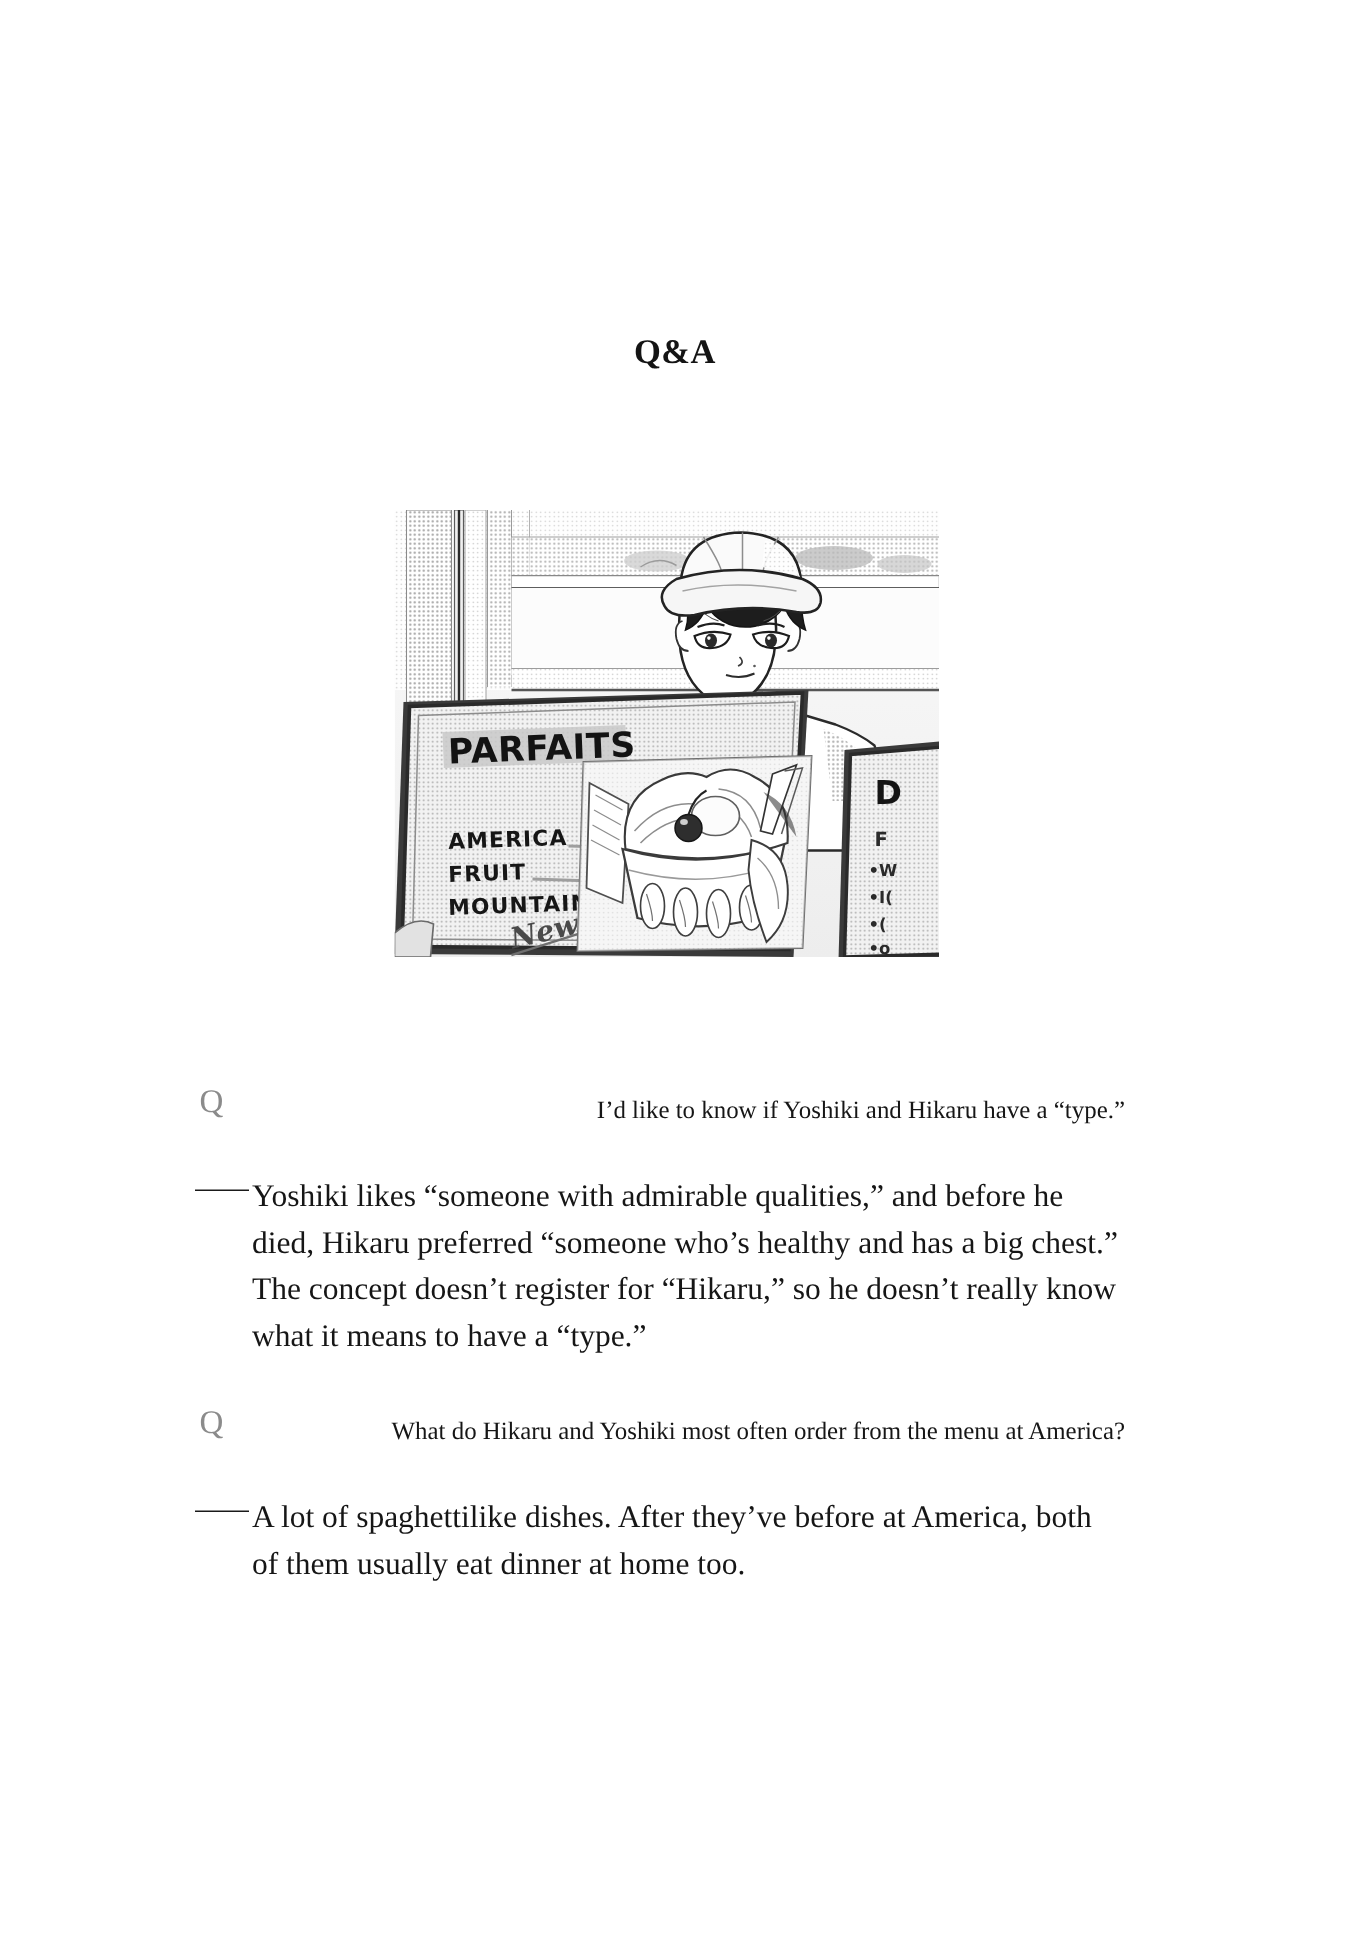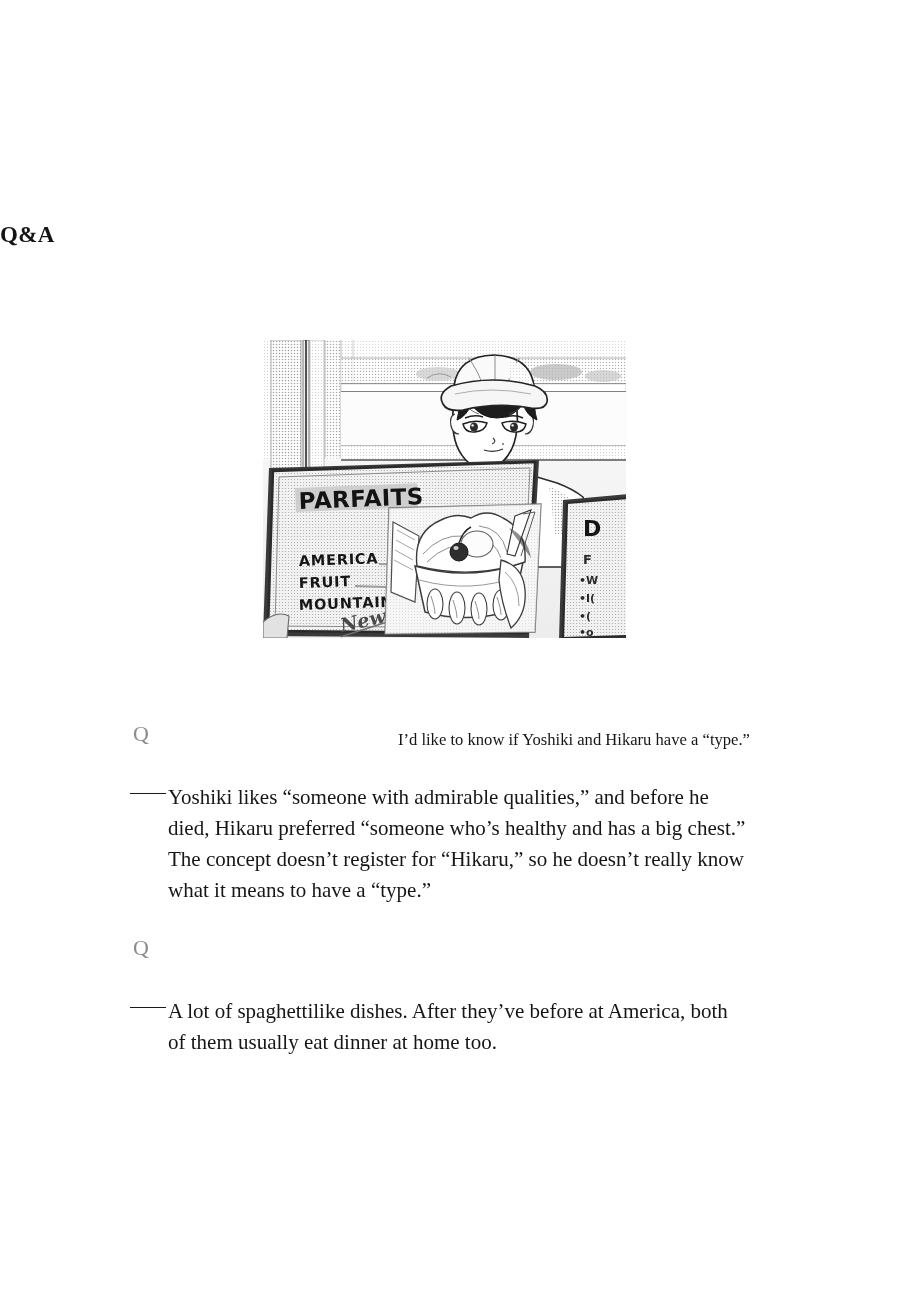--- a/index.html
+++ b/index.html
@@ -20,20 +20,21 @@
     position: absolute;
     inset: 0;
   }
 
   
   .page-title {
     position: absolute;
     top: 222px;
     left: 0;
     width: 900px;
+    text-align: center;
     font-size: 23px;
     font-weight: bold;
     letter-spacing: 0.3px;
     color: #141414;
   }
 
   
   .illustration {
     position: absolute;
     left: 263px;
@@ -297,20 +298,21 @@
         <span class="a-dash"></span>
         <div class="a-text">Yoshiki likes “someone with admirable qualities,” and before he died, Hikaru preferred “someone who’s healthy and has a big chest.” The concept doesn’t register for “Hikaru,” so he doesn’t really know what it means to have a “type.”</div>
       </div>
     </div>
 
     <div class="gap-a-q"></div>
 
     <div class="qa-item">
       <div class="q-row">
         <span class="q-marker">Q</span>
+        <div class="q-text">What do Hikaru and Yoshiki most often order from the menu at America?</div>
       </div>
       <div class="gap-q-a"></div>
       <div class="a-row">
         <span class="a-dash"></span>
         <div class="a-text">A lot of spaghettilike dishes. After they’ve before at America, both of them usually eat dinner at home too.</div>
       </div>
     </div>
 
   </div>
 </div>

